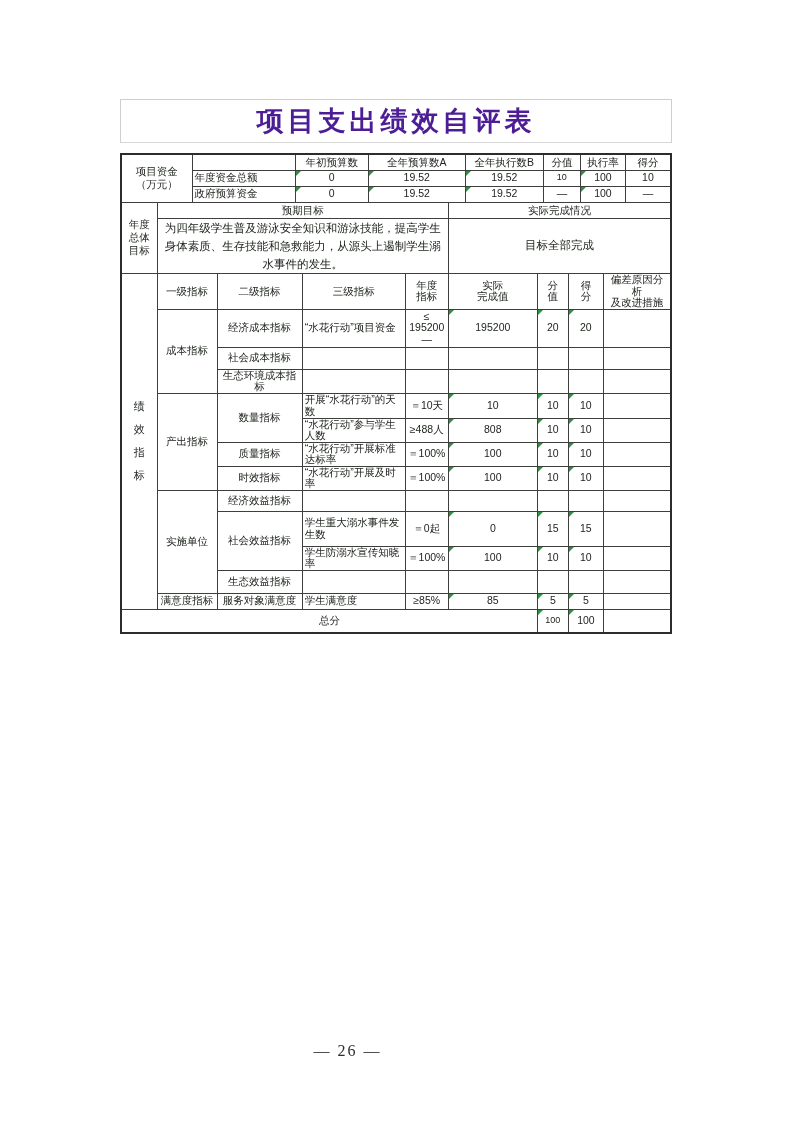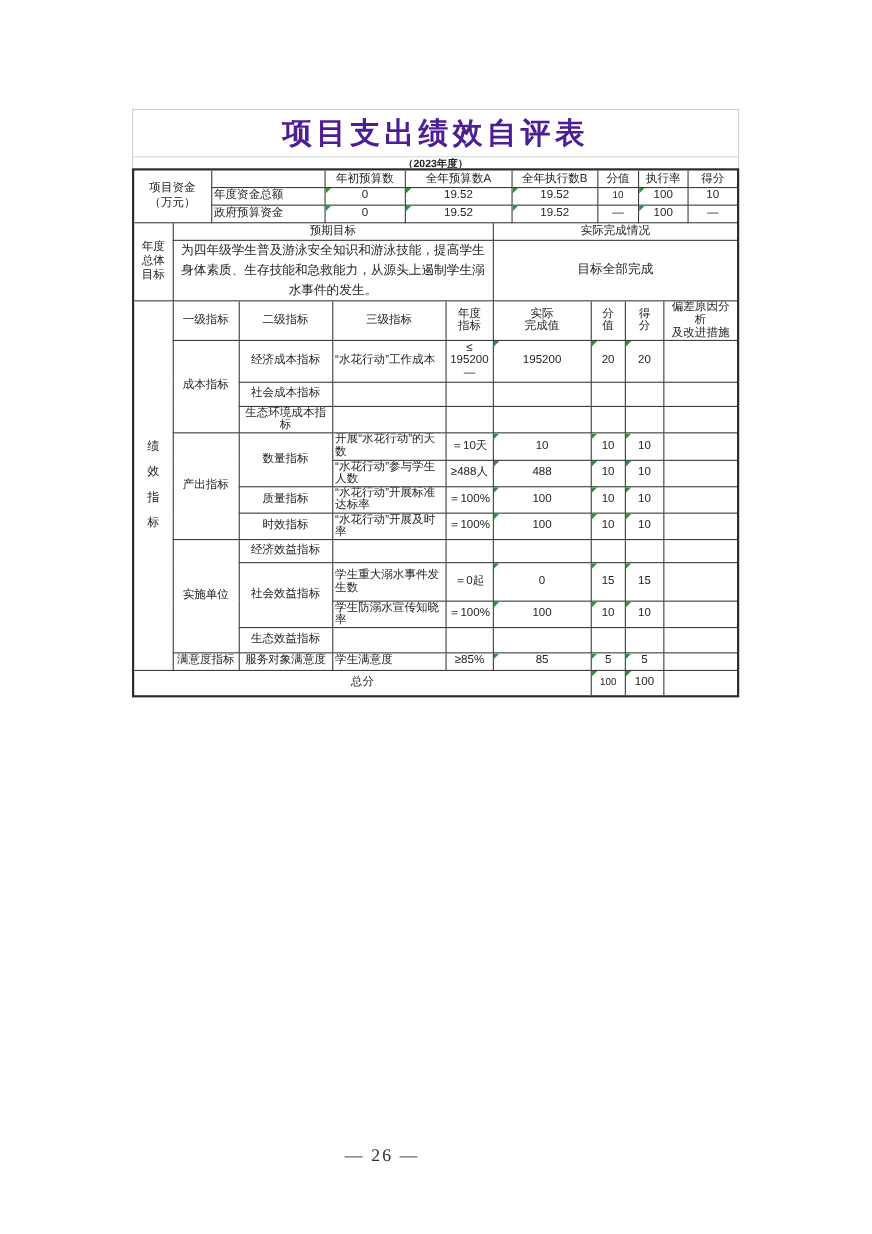--- a/index.html
+++ b/index.html
@@ -60,21 +60,20 @@
     font-size:16px;color:#2e2e2e;letter-spacing:2px;
   }
 </style>
 </head>
 <body>
 
 <div class="sheet">
 
   <div class="titleblock">
     <div class="title-row">项目支出绩效自评表</div>
-    <div class="subtitle-row">（2023年度）</div>
   </div>
 
   <div class="maintable">
 
 
     <table>
       <colgroup>
           <col style="width:70px">
           <col style="width:103px">
           <col style="width:73px">
@@ -167,21 +166,21 @@
 值</td>
         <td class="pl">得
 分</td>
         <td class="pl">偏差原因分析
 及改进措施</td>
       </tr>
 
       <tr style="height:38px">
         <td rowspan="3">成本指标</td>
         <td>经济成本指标</td>
-        <td class="left">“水花行动”工作成本</td>
+        <td class="left">“水花行动”项目资金</td>
         <td class="pl">≤
 195200
 —</td>
         <td class="gm">195200</td>
         <td class="gm">20</td>
         <td class="gm">20</td>
         <td></td>
       </tr>
       <tr style="height:22px">
         <td>社会成本指标</td>
@@ -208,21 +207,21 @@
         <td class="left">开展“水花行动”的天数</td>
         <td>＝10天</td>
         <td class="gm">10</td>
         <td class="gm">10</td>
         <td class="gm">10</td>
         <td></td>
       </tr>
       <tr style="height:24px">
         <td class="left">“水花行动”参与学生人数</td>
         <td>≥488人</td>
-        <td class="gm">488</td>
+        <td class="gm">808</td>
         <td class="gm">10</td>
         <td class="gm">10</td>
         <td></td>
       </tr>
       <tr style="height:24px">
         <td>质量指标</td>
         <td class="left">“水花行动”开展标准达标率</td>
         <td>＝100%</td>
         <td class="gm">100</td>
         <td class="gm">10</td>

